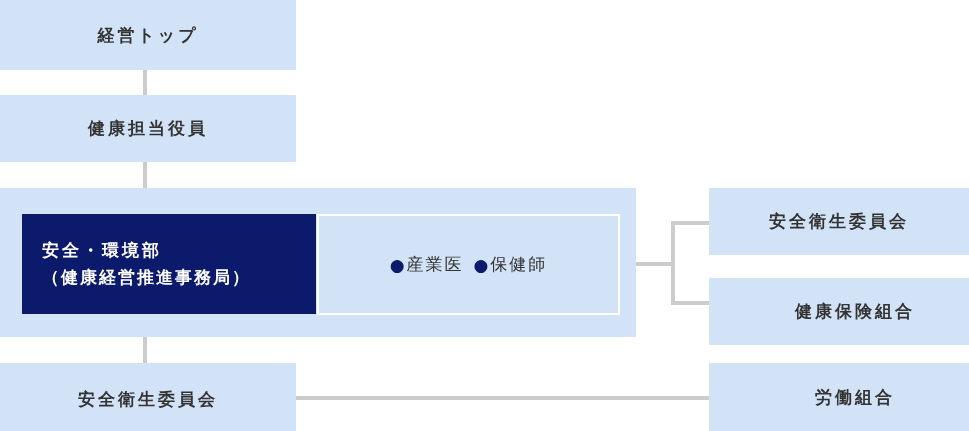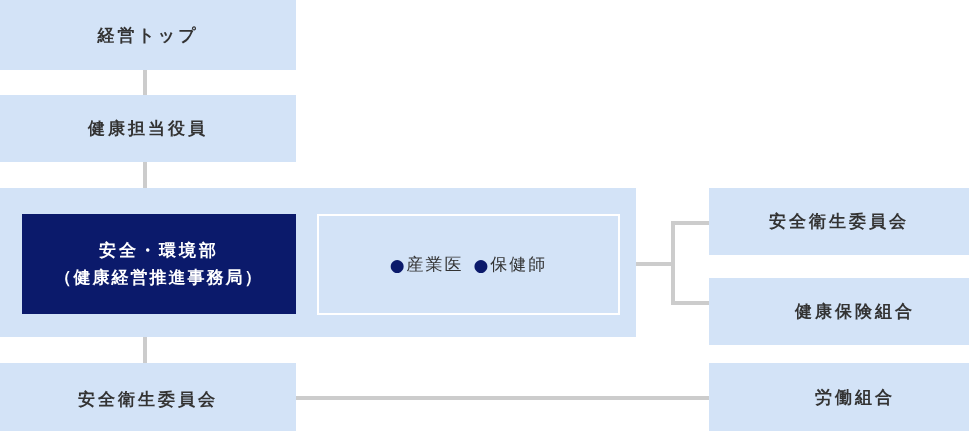--- a/index.html
+++ b/index.html
@@ -3,21 +3,21 @@
 <meta charset="utf-8">
 <style>
   html, body { margin:0; padding:0; background:#ffffff; }
   body { width:969px; height:431px; position:relative; overflow:hidden;
          font-family:"DejaVu Sans", "Liberation Sans", sans-serif; }
   .box { position:absolute; background:#d3e3f7; color:#333333; display:flex;
          align-items:center; justify-content:center; text-align:center;
          font-weight:bold; font-size:17px; letter-spacing:3px; line-height:1.3; }
   .line { position:absolute; background:#cccccc; }
   .navy { position:absolute; background:#0b1a6b; color:#ffffff; display:flex; flex-direction:column;
-          align-items:center; justify-content:center; font-weight:bold; font-size:17px; letter-spacing:3px; line-height:1.6; }
+          align-items:flex-start; justify-content:center; font-weight:bold; font-size:17px; letter-spacing:3px; line-height:1.6;padding-left:20px; }
   .inner { position:absolute; background:#d3e3f7; border:2px solid #ffffff; box-sizing:border-box;
            display:flex; align-items:center; justify-content:center; font-size:17px; color:#333333; letter-spacing:2px; }
   .dot { color:#0b1a6b; }
   .col { display:flex; flex-direction:column; align-items:center; }
 </style>
 </head>
 <body>
 
 <div class="line" style="left:143px; top:67px; width:4px; height:28px;"></div>
 <div class="line" style="left:143px; top:162px; width:4px; height:26px;"></div>

